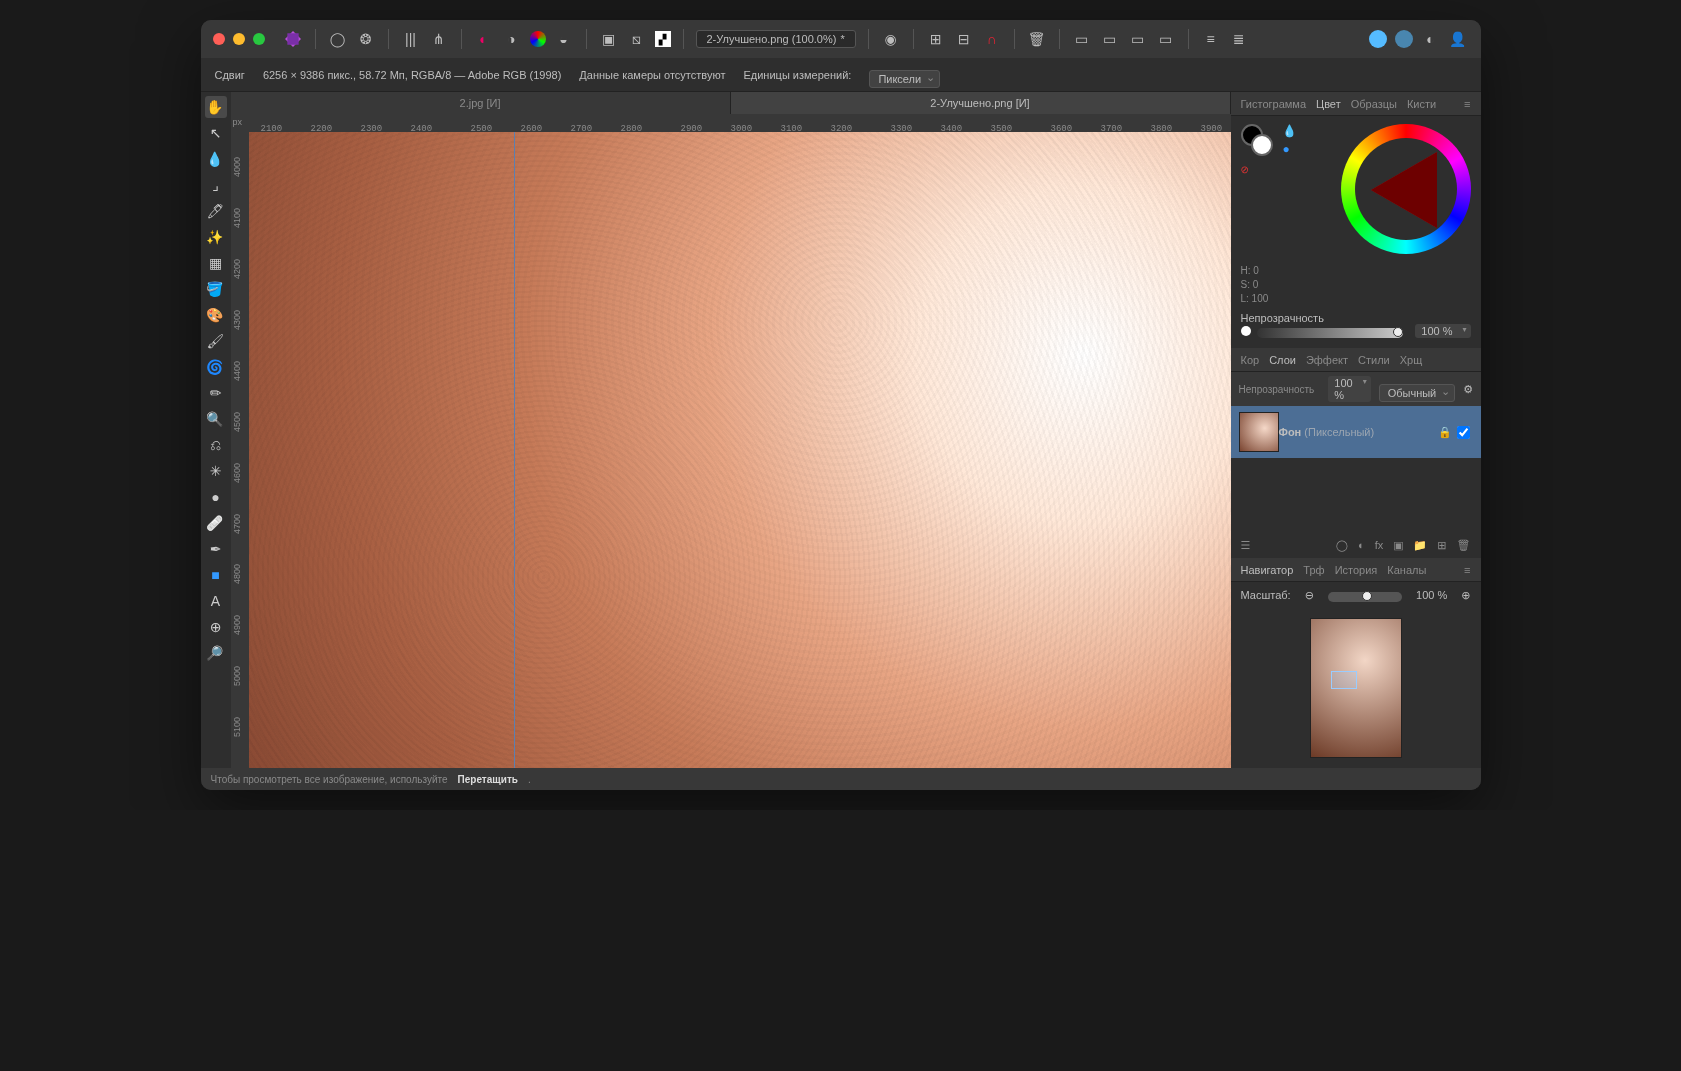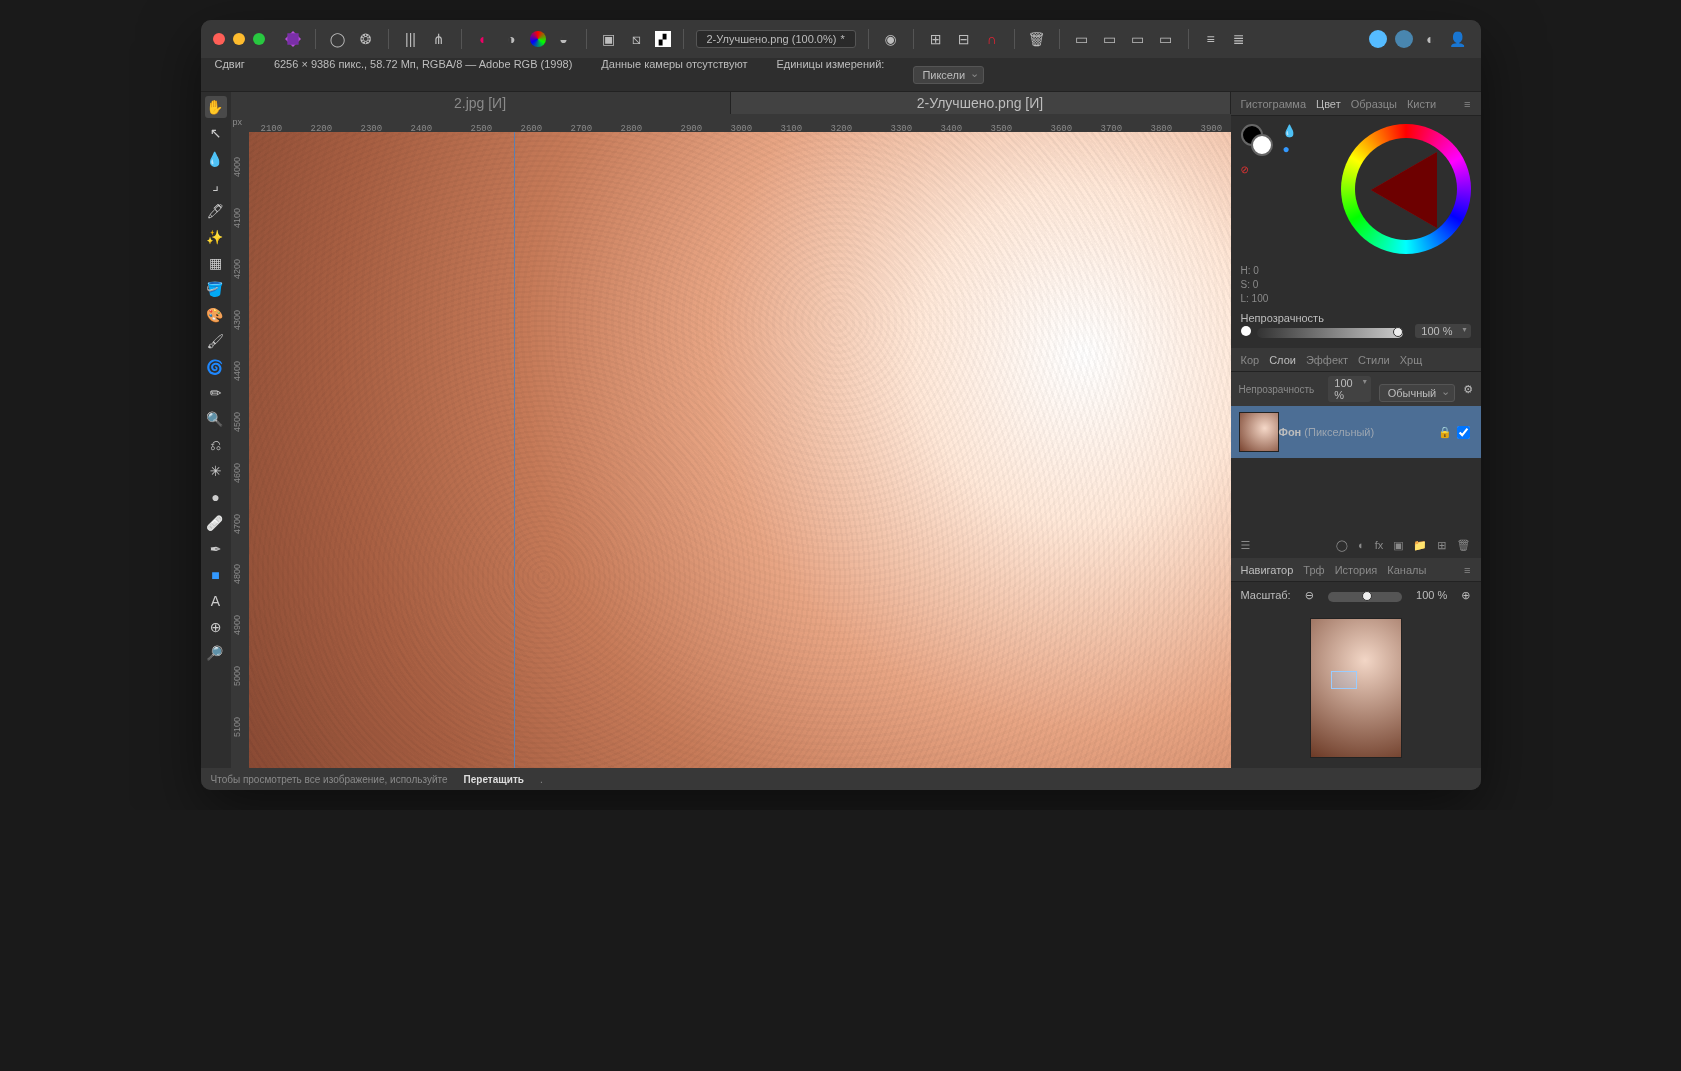--- a/index.html
+++ b/index.html
@@ -8,29 +8,29 @@
   }
   * { box-sizing:border-box; font-family:-apple-system,Helvetica,Arial,sans-serif; }
   body { margin:0; background:#1a1a1a; display:flex; justify-content:center; padding:20px; }
   .window { width:1280px; height:770px; background:var(--bg0); border-radius:10px; overflow:hidden; box-shadow:0 20px 60px rgba(0,0,0,.5); display:flex; flex-direction:column; }
   .titlebar { height:38px; background:var(--bg1); display:flex; align-items:center; padding:0 12px; gap:8px; }
   .traffic { display:flex; gap:8px; margin-right:10px; }
   .dot { width:12px; height:12px; border-radius:50%; }
   .tico { width:20px; height:20px; display:flex; align-items:center; justify-content:center; color:var(--txt); font-size:14px; }
   .tsep { width:1px; height:20px; background:#555; margin:0 4px; }
   .doc-title { background:#2a2a2a; border:1px solid #555; border-radius:3px; padding:2px 10px; font-size:11px; color:var(--txt); display:flex; align-items:center; gap:4px; }
-  .contextbar { height:34px; background:var(--bg0); border-bottom:1px solid #222; display:flex; align-items:flex-start; padding:0 14px; gap:29px; font-size:11px; color:var(--txt); }
+  .contextbar { height:34px; background:var(--bg0); border-bottom:1px solid #222; display:flex; align-items:center; padding:0 14px; gap:18px; font-size:11px; color:var(--txt); }
   .select { background:var(--bg2); border:1px solid #555; border-radius:3px; padding:2px 18px 2px 8px; font-size:11px; color:var(--txt); position:relative;margin-top:8px; }
   .select:after { content:"⌄"; position:absolute; right:4px; top:0; color:var(--txt-dim); }
   .body { flex:1; display:flex; overflow:hidden; }
   .toolcol { width:30px; background:var(--bg0); display:flex; flex-direction:column; align-items:center; padding-top:4px; gap:4px; }
   .tool { width:22px; height:22px; display:flex; align-items:center; justify-content:center; font-size:14px; color:#ccc; border-radius:3px; }
   .tool.sel { background:var(--bg3); }
   .center { flex:1; display:flex; flex-direction:column; background:#555; position:relative; }
-  .doctabs { height:22px; background:var(--bg1); display:flex; font-size:14px; color:var(--txt-dim); }
+  .doctabs { height:22px; background:var(--bg1); display:flex; font-size:11px; color:var(--txt-dim); }
   .doctab { flex:1; display:flex; align-items:center; justify-content:center; border-right:1px solid #222; }
   .doctab.act { background:var(--bg2); color:var(--txt); }
   .rulers-h { height:18px; background:var(--bg1); display:flex; font-size:9px; color:var(--txt-dim); position:relative; padding-left:18px; }
   .rulers-h .tick { position:absolute; top:10px;font-family:Liberation Mono, monospace; }
   .canvas-row { flex:1; display:flex; }
   .rulers-v { width:18px; background:var(--bg1); position:relative; font-size:9px; color:var(--txt-dim); }
   .rulers-v .tick { position:absolute; left:1px; writing-mode:sideways-lr; }
   .canvas { flex:1; position:relative; overflow:hidden; }
   .skin { position:absolute; inset:0; background:
     radial-gradient(circle at 85% 35%, #fff 0%, #ffe8d8 18%, #e8a584 40%, #c67a58 60%, #a85f42 80%, #8a4a34 100%); }
@@ -308,16 +308,16 @@
         <span>⊕</span>
       </div>
       <div class="navthumb">
         <div class="vp"></div>
       </div>
     </div>
   </div>
 
   <div class="statusbar">
     <span>Чтобы просмотреть все изображение, используйте </span>
-    <b style="color:#ddd;margin:0 16px">Перетащить</b>
+    <b style="color:#ddd;margin:0 10px">Перетащить</b>
     <span>.</span>
   </div>
 </div>
 
 </body></html>

